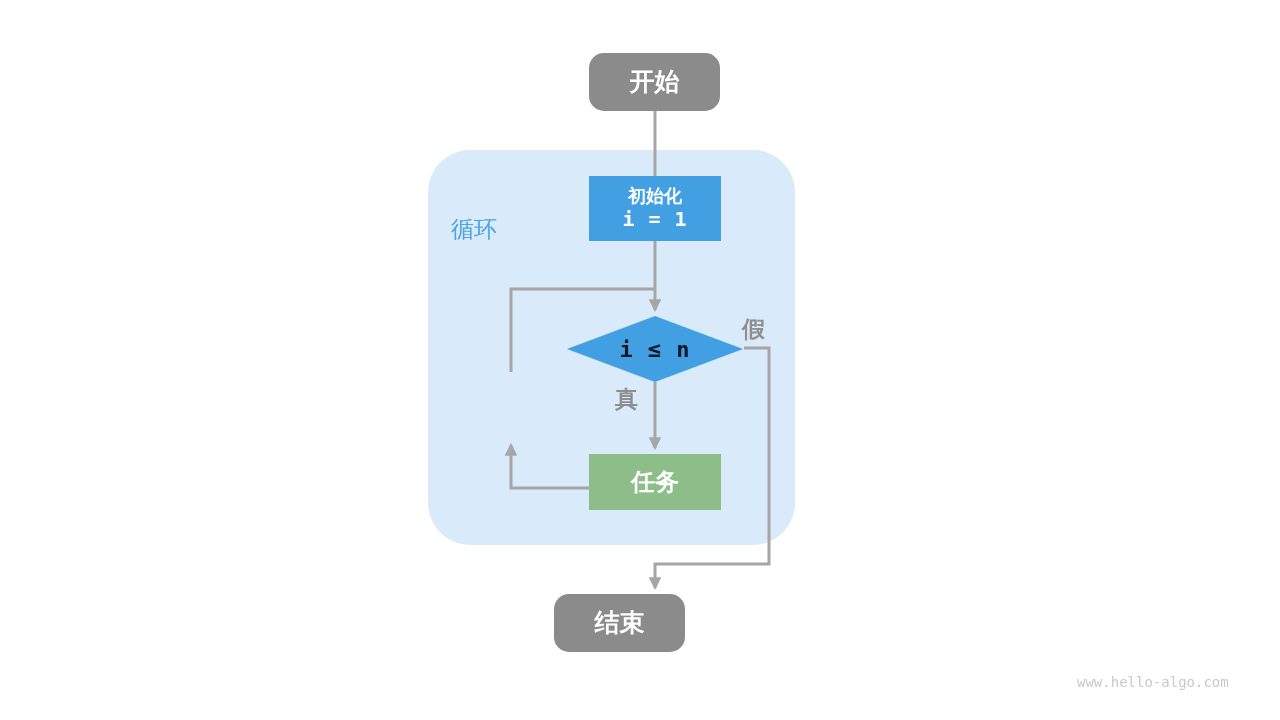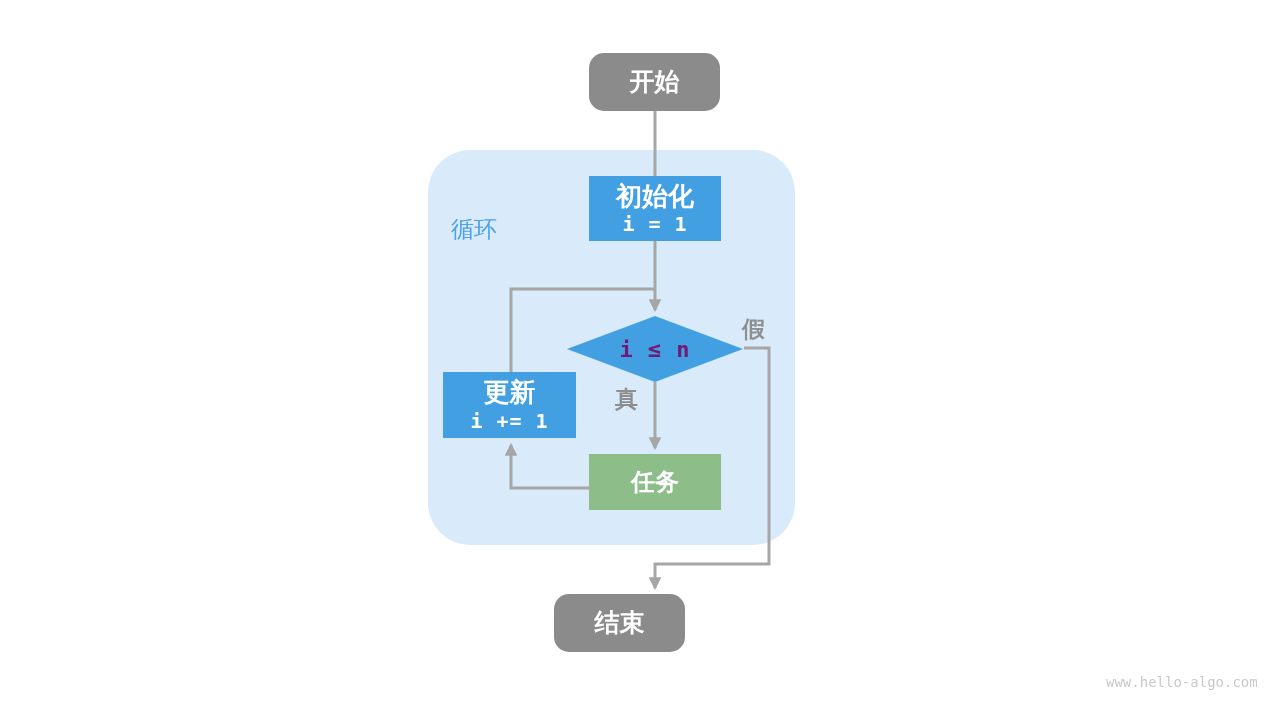--- a/index.html
+++ b/index.html
@@ -69,21 +69,21 @@
   }
   .start-node { left: 589px; top: 53px; }
   .end-node   { left: 554px; top: 594px; }
 
   .process-blue {
     background: var(--box-blue);
     font-weight: 700;
   }
   .init-node   { left: 589px; top: 176px; width: 132px; height: 65px; }
   .update-node { left: 443px; top: 372px; width: 133px; height: 66px; }
-  .node-title { font-size: 26px; font-weight: 700; }
+  .node-title { font-size: 18px; font-weight: 700; }
   .node-code {
     font-family: "DejaVu Sans Mono", monospace;
     font-size: 20px;
     font-weight: 700;
     letter-spacing: 1px;
   }
 
   .diamond {
     left: 567px; top: 316px;
     width: 176px; height: 66px;
@@ -105,21 +105,21 @@
 
   .edge-label {
     font-size: 23px;
     font-weight: 700;
     color: var(--edge-label-gray);
   }
   .true-label  { left: 615px; top: 384px; }
   .false-label { left: 742px; top: 314px; }
 
   .watermark {
-    left: 1106px; top: 674px;
+    left: 1077px; top: 674px;
     font-family: "DejaVu Sans Mono", monospace;
     font-size: 14px;
     color: var(--watermark-gray);
   }
 </style>
 </head>
 <body>
 
 <div class="stage">
 
@@ -143,27 +143,23 @@
   <div class="abs node terminal start-node">
     <span>开始</span>
   </div>
 
   <div class="abs node process-blue init-node">
     <span class="node-title">初始化</span>
     <span class="node-code">i = 1</span>
   </div>
 
   <div class="abs diamond">
-    <span class="node-code" style="color:#701a75">i ≤ n</span>
+    <span class="node-code" style="color:#0f172a">i ≤ n</span>
   </div>
 
-  <div class="abs node process-blue update-node">
-    <span class="node-title">更新</span>
-    <span class="node-code">i += 1</span>
-  </div>
 
   <div class="abs node task-node">
     <span>任务</span>
   </div>
 
   <div class="abs node terminal end-node">
     <span>结束</span>
   </div>
 
   <div class="abs edge-label true-label">真</div>

